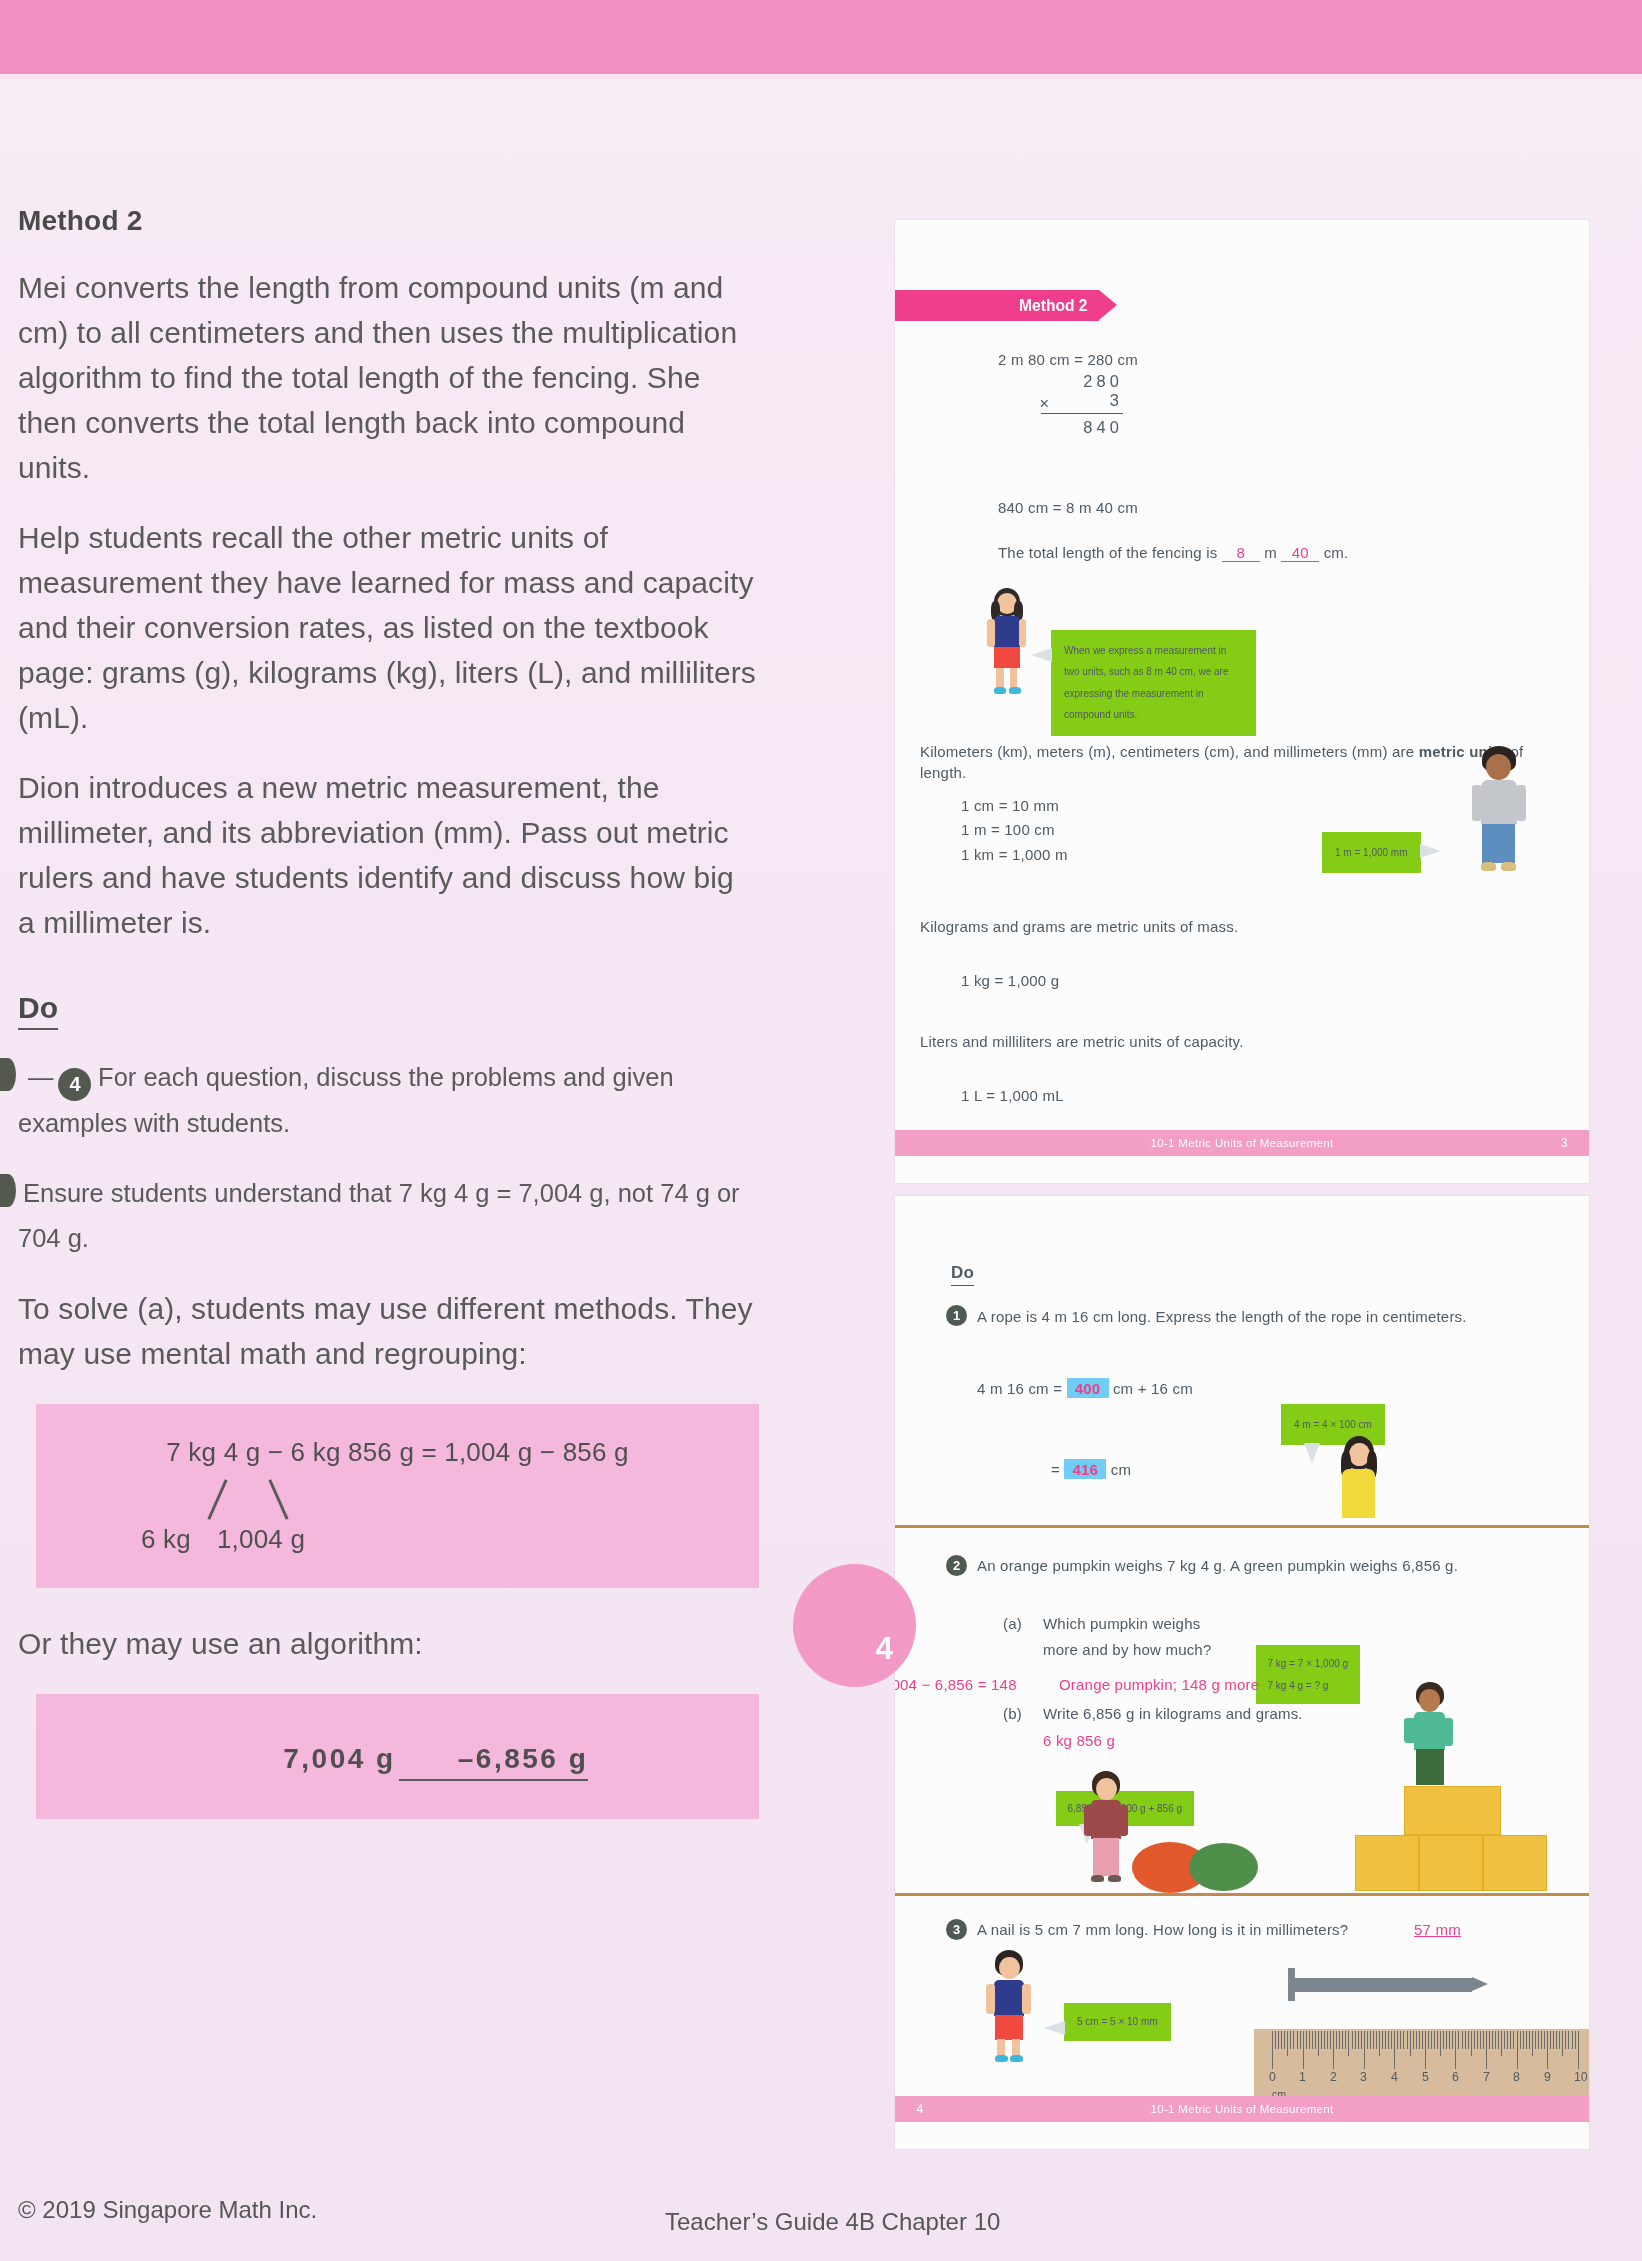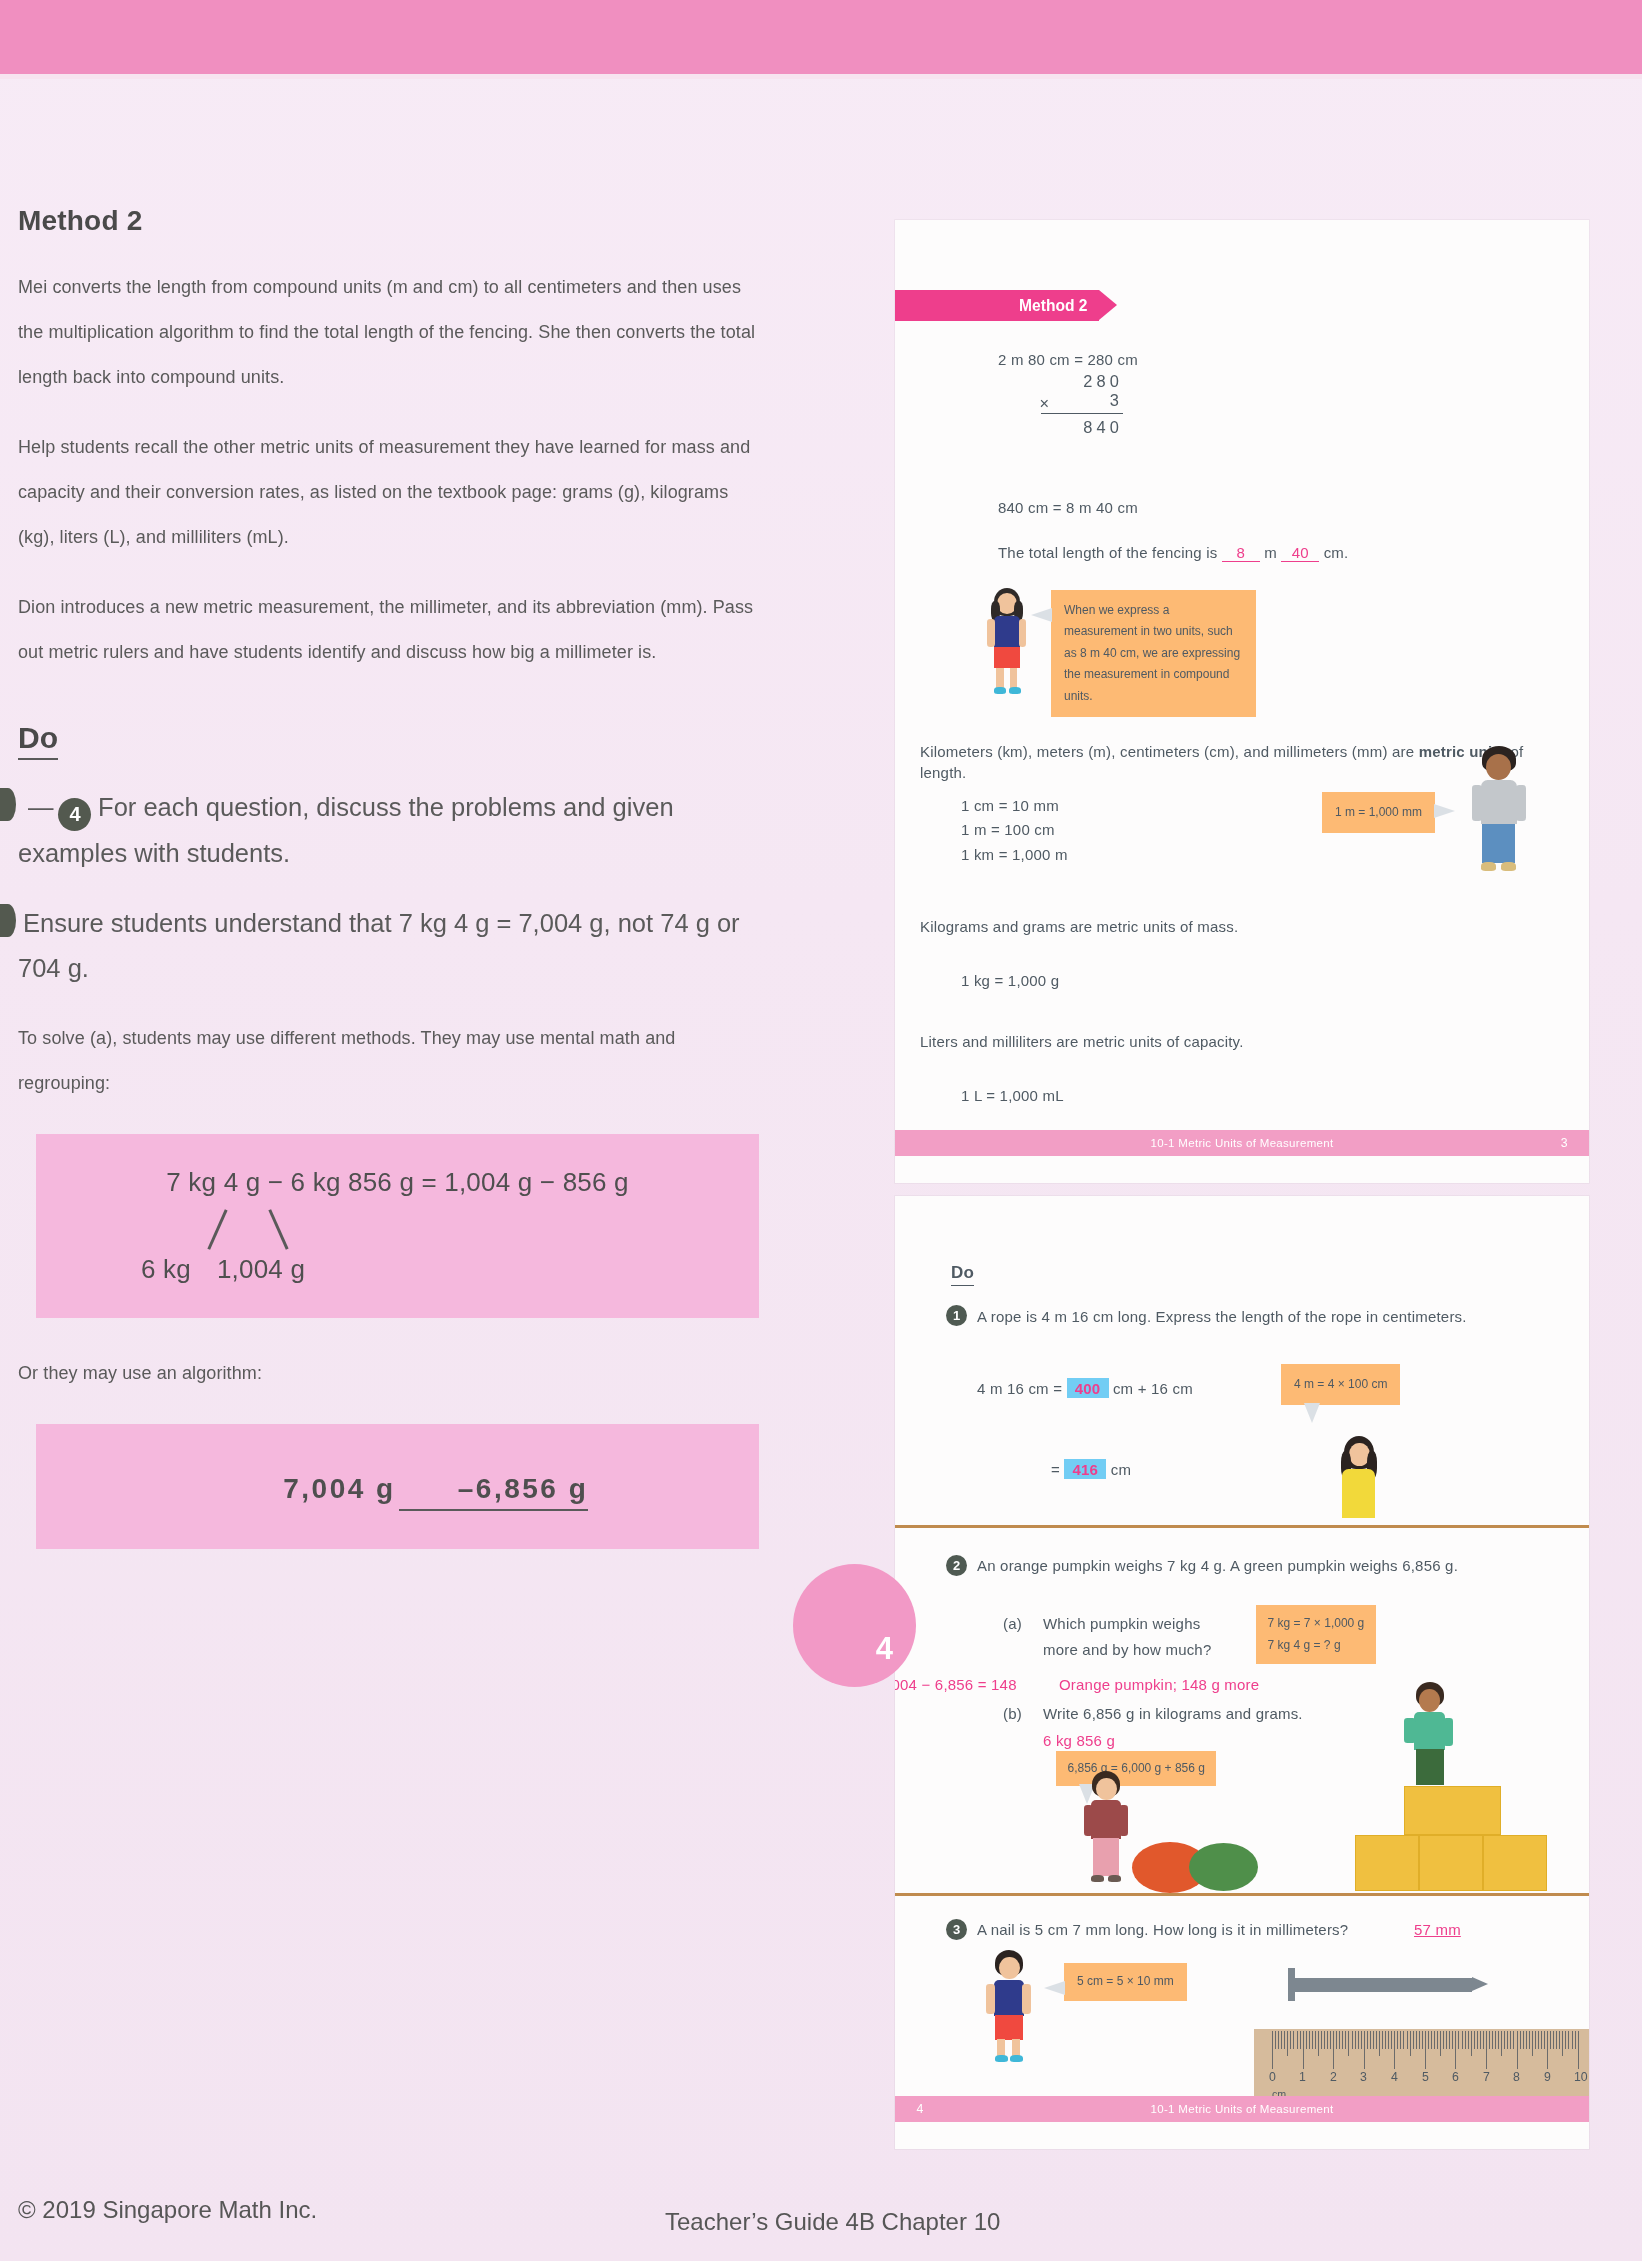--- a/index.html
+++ b/index.html
@@ -26,21 +26,21 @@
 
   
   .left-col {
     position: absolute; left: 18px; top: 205px; width: 739px;
   }
   .heading {
     font-size: 28px; font-weight: bold; color: #4a4a4a;
     letter-spacing: 0.2px; margin-bottom: 28px;
   }
   .para {
-    font-size: 18px; line-height: 45px; color: #5a5a5a;
+    font-size: 30px; line-height: 45px; color: #5a5a5a;
     margin-bottom: 25px; letter-spacing: 0.1px;
   }
   .do-head {
     font-size: 30px; font-weight: bold; color: #4a4a4a;
     border-bottom: 2.5px solid #5a5a5a; display: inline-block;
     padding-bottom: 2.5px; margin-top: 21.4px; margin-bottom: 25px;
   }
   .bullet-para {
     position: relative; font-size: 25.5px; line-height: 45px;
     color: #5a5a5a; margin-bottom: 25px;
@@ -158,23 +158,24 @@
   .mstack .xsym { position: absolute; left: -1.6px; top: 22px; font-size: 16.4px; color:#4f5a63;}
 
   
   .blank {
     display: inline-block; border-bottom: 1.6px solid #ee3e8c;
     color: #ee3e8c; text-align: center; min-width: 38px;
   }
 
   
   .bubble {
-    position: absolute; background: #fdba74; color: #4f5a63;
-    font-size: 12px; line-height: 21.4px; padding: 10px 13px;
+    position: absolute; background: #84cc16; color: #4f5a63;
+    font-size: 10px; line-height: 21.4px; padding: 10px 13px;
     font-family: "Liberation Sans", sans-serif;
+    margin-top: 40px;
   }
   .bubble.tail-l:after {
     content: ""; position: absolute; left: -20px; top: 18px;
     border-top: 7.4px solid transparent; border-bottom: 7.4px solid transparent;
     border-right: 21.4px solid #dbe0e5;
   }
   .bubble.tail-r:after {
     content: ""; position: absolute; right: -20px; top: 11.5px;
     border-top: 7.4px solid transparent; border-bottom: 7.4px solid transparent;
     border-left: 21.4px solid #dbe0e5;

